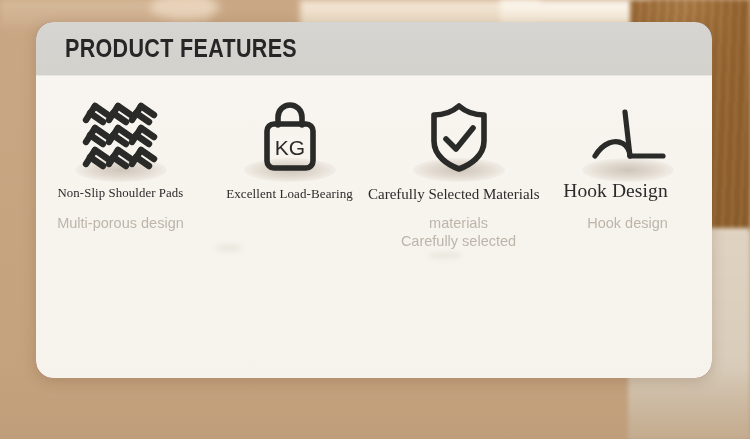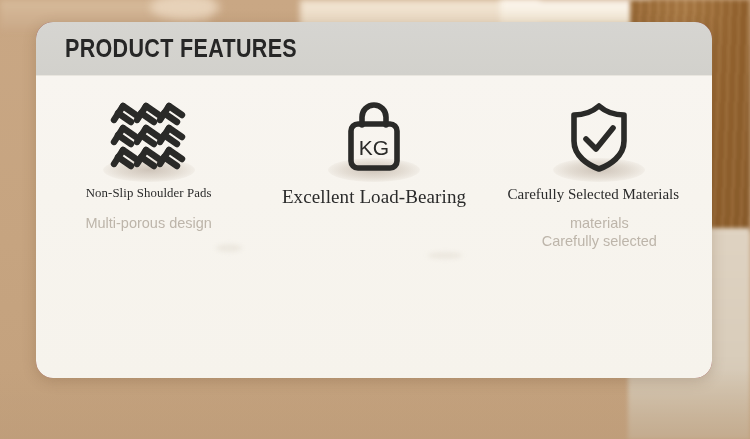--- a/index.html
+++ b/index.html
@@ -85,21 +85,21 @@
     font-family:Liberation Serif, serif;
   }
   .label-sub{
     position:absolute;width:100%;text-align:center;
     color:#bdb5aa;
     font-family:"Liberation Sans", sans-serif;
     font-size:14.5px;line-height:18px;
   }
   
   .f1 .label-main{top:110px;font-size:12.8px;letter-spacing:.1px;}
-  .f2 .label-main{top:110px;font-size:19px;letter-spacing:.1px;}
+  .f2 .label-main{top:110px;font-size:13px;letter-spacing:.1px;}
   .f3 .label-main{top:110px;font-size:15px;letter-spacing:0;left:-6px;}
   .f4 .label-main{top:104px;font-size:19.5px;letter-spacing:.1px;left:-12px;}
 
   .f1 .label-sub{top:138px;}
   .f2 .label-sub{top:138px;}
   .f3 .label-sub{top:138px;}
   .f4 .label-sub{top:138px;}
   .label-sub span{display:block;}
 
   
@@ -214,16 +214,32 @@
             <path d="M19 38 L29 48 L46 27" stroke="#2a2a28" stroke-width="5.6" fill="none" stroke-linecap="round" stroke-linejoin="round"></path>
           </svg>
         </div>
         <div class="label-main">Carefully Selected Materials</div>
         <div class="label-sub">
           <span>materials</span>
           <span>Carefully selected</span>
         </div>
       </div>
 
+      <div class="feature f4">
+        <div class="icon-wrap">
+          <div class="icon-shadow"></div>
+          <svg class="icon-svg" width="78" height="62" viewBox="0 0 78 62">
+            <g stroke="#2a2a28" stroke-width="5.2" fill="none" stroke-linecap="round">
+              <path d="M36 6 L41 50"></path>
+              <path d="M41 50 C40 38 30 33 20 37 C13 40 9 45 6 50"></path>
+              <path d="M41 50 L74 50"></path>
+            </g>
+          </svg>
+        </div>
+        <div class="label-main">Hook Design</div>
+        <div class="label-sub">
+          <span>Hook design</span>
+        </div>
+      </div>
 
     </div>
   </div>
 </div>
 
 </body></html>

